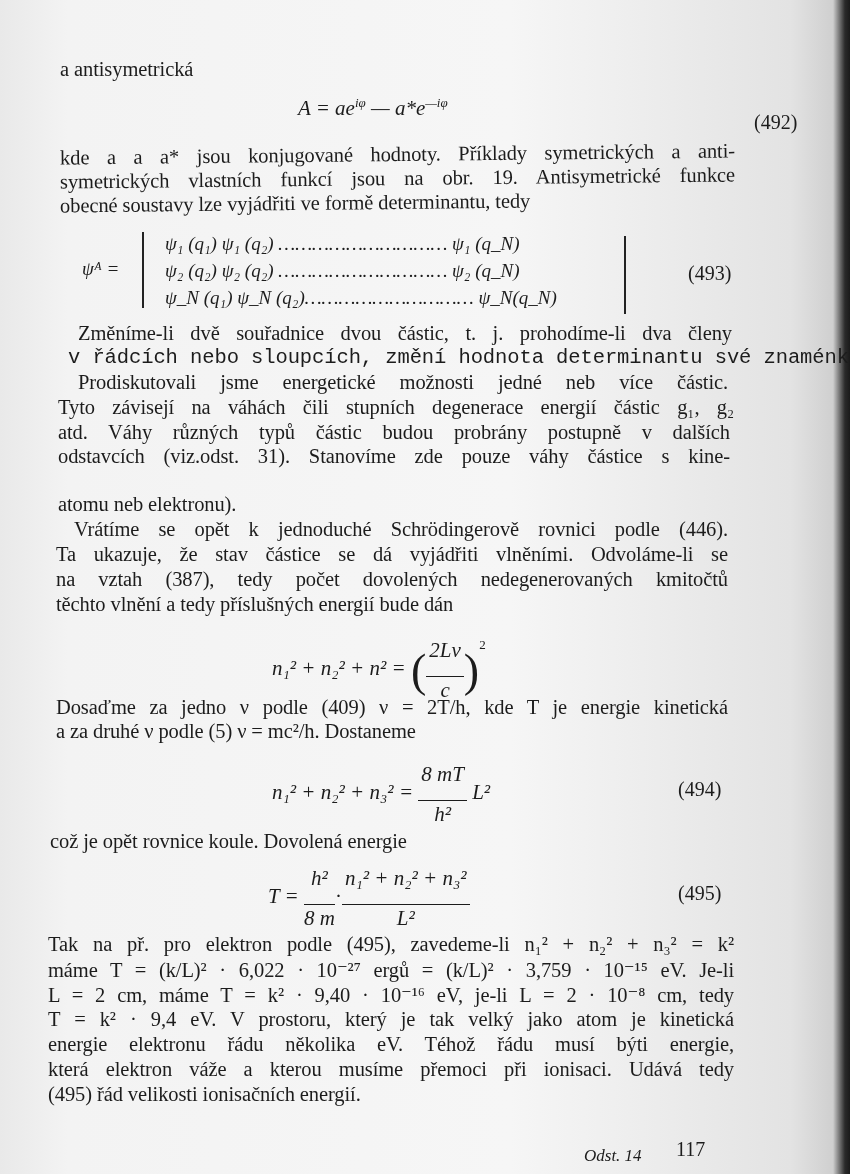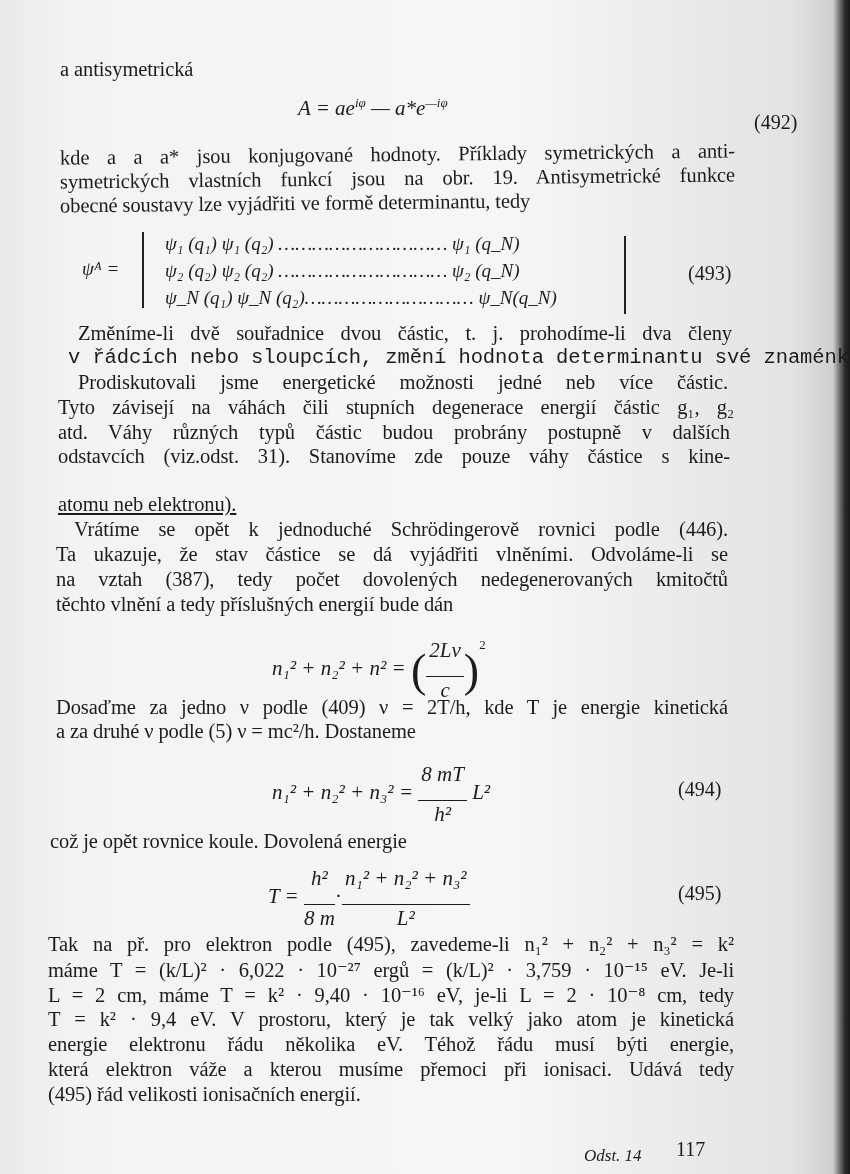--- a/index.html
+++ b/index.html
@@ -46,21 +46,21 @@
   <div class="det-row" style="left:165px;top:287px;">ψ_N (q₁) ψ_N (q₂)………………………… ψ_N(q_N)</div>
   <div class="eqno" style="left:688px;top:262px;">(493)</div>
 
   <div class="line just" style="left:78px;top:322px;width:654px;">Změníme-li dvě souřadnice dvou částic, t. j. prohodíme-li dva členy</div>
   <div class="line just" style="left:68px;top:346px;width:672px;font-family:Liberation Mono, monospace;">v řádcích nebo sloupcích, změní hodnota determinantu své znaménko.</div>
 
   <div class="line just" style="left:78px;top:371px;width:650px;">Prodiskutovali jsme energetické možnosti jedné neb více částic.</div>
   <div class="line just" style="left:58px;top:396px;width:676px;">Tyto závisejí na váhách čili stupních degenerace energií částic g₁, g₂</div>
   <div class="line just" style="left:58px;top:421px;width:672px;">atd. Váhy různých typů částic budou probrány postupně v dalších</div>
   <div class="line just" style="left:58px;top:445px;width:672px;">odstavcích (viz.odst. 31). Stanovíme zde pouze váhy částice s kine-</div>
-  <div class="line" style="left:58px;top:493px;text-decoration:underline;">atomu neb elektronu).</div>
+  <div class="line" style="left:58px;top:493px;">atomu neb elektronu).</div>
 
   <div class="line just" style="left:74px;top:518px;width:654px;">Vrátíme se opět k jednoduché Schrödingerově rovnici podle (446).</div>
   <div class="line just" style="left:56px;top:543px;width:672px;">Ta ukazuje, že stav částice se dá vyjádřiti vlněními. Odvoláme-li se</div>
   <div class="line just" style="left:56px;top:568px;width:672px;">na vztah (387), tedy počet dovolených nedegenerovaných kmitočtů</div>
   <div class="line" style="left:56px;top:593px;">těchto vlnění a tedy příslušných energií bude dán</div>
 
   <div class="math" style="left:272px;top:638px;">
     <span>n₁² + n₂² + n² =</span>
     <span class="up" style="font-size:46px;vertical-align:middle;">(</span><span class="frac"><span class="num">2Lν</span><span class="den">c</span></span><span class="up" style="font-size:46px;vertical-align:middle;">)</span><sup class="up" style="position:relative;top:-18px;">2</sup>
   </div>

